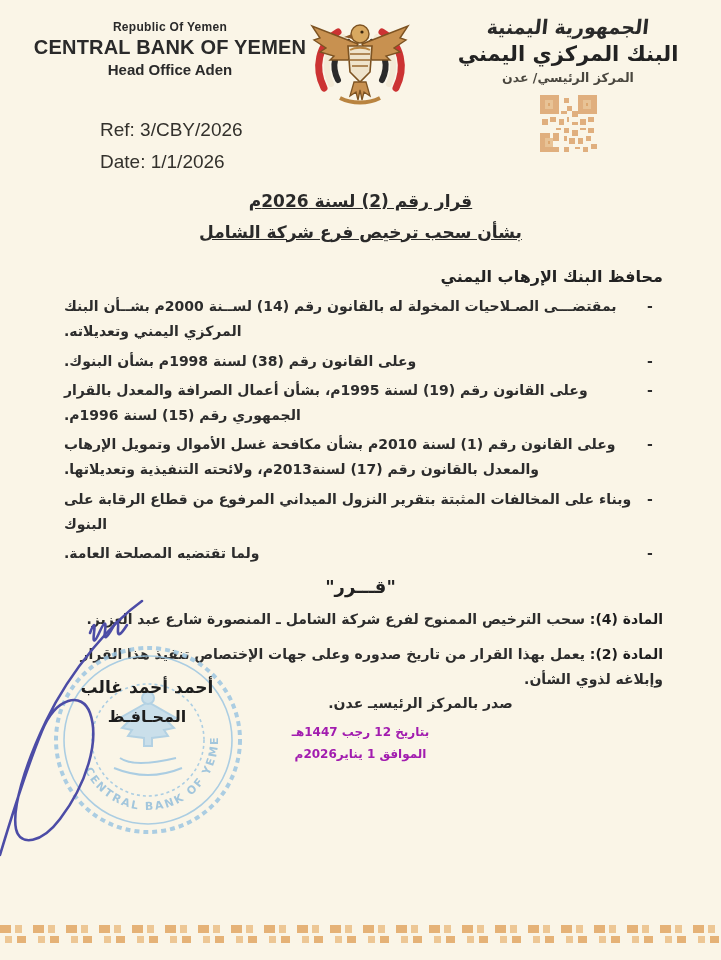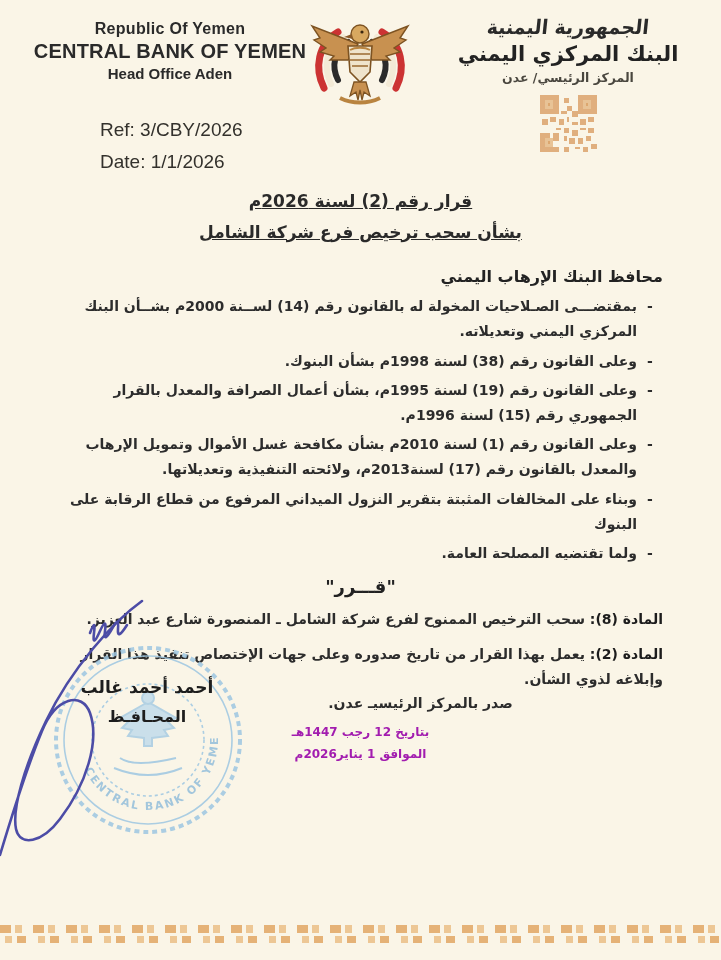--- a/index.html
+++ b/index.html
@@ -12,21 +12,21 @@
     position:relative;
   }
   .page{position:relative;width:721px;height:960px;}
 
   
   .header{position:absolute;top:14px;left:0;width:100%;height:160px;}
   .hdr-left{
     position:absolute;left:30px;top:6px;width:280px;text-align:center;
     font-family:"Liberation Sans","DejaVu Sans",sans-serif;color:#2a2a2a;
   }
-  .hdr-left .l1{font-size:16px;font-weight:700;letter-spacing:.3px;}
+  .hdr-left .l1{font-size:12px;font-weight:700;letter-spacing:.3px;}
   .hdr-left .l2{font-size:20px;font-weight:800;letter-spacing:.2px;margin-top:2px;white-space:nowrap;}
   .hdr-left .l3{font-size:15px;font-weight:700;margin-top:2px;text-align:center;}
   .refblock{
     position:absolute;left:100px;top:100px;text-align:left;
     font-family:"Liberation Sans","DejaVu Sans",sans-serif;
     font-size:19px;font-weight:400;color:#33312c;line-height:1.7;
   }
   .emblem{position:absolute;left:300px;top:-4px;width:120px;height:104px;}
 
   .hdr-right{position:absolute;right:28px;top:2px;width:250px;text-align:center;direction:rtl;}
@@ -35,21 +35,21 @@
   .office{font-size:12.5px;font-weight:700;color:#4a473f;margin-top:4px;}
   .qr{margin-top:10px;display:inline-block;}
 
   
   .doc{position:absolute;top:186px;right:58px;left:58px;direction:rtl;}
   .title{ text-align:center;font-weight:800;font-size:17px;color:#2a2a2a;line-height:1.8;text-decoration:underline;}
   .gov-head{font-weight:800;font-size:16px;color:#222;margin-top:20px;text-align:right;}
   .bullets{margin-top:8px;}
   .b-item{display:flex;direction:rtl;font-size:14px;font-weight:700;color:#2c2c2c;line-height:1.8;margin-top:4px;}
   .b-item .dash{width:26px;flex:0 0 26px;text-align:center;}
-  .b-item .txt{flex:1;text-align:right;padding-left:6px;}
+  .b-item .txt{flex:1;text-align:left;padding-left:6px;}
   .decide{text-align:center;font-weight:800;font-size:18px;margin-top:10px;color:#222;}
   .article{font-size:14px;font-weight:700;line-height:1.8;margin-top:10px;color:#2c2c2c;text-align:right;}
   .article .lbl{font-weight:800;color:#1c1c1c;}
   .issued{font-size:14px;font-weight:700;margin-top:2px;margin-left:120px;text-align:center;color:#2c2c2c;}
   .dates{width:240px;margin:10px auto 0 auto;text-align:center;font-size:12px;font-weight:700;color:#a21caf;line-height:1.9;}
 
   
   .sigzone{position:absolute;left:0;top:595px;width:340px;height:330px;}
   .stamp{position:absolute;left:48px;top:45px;width:200px;height:200px;opacity:.85;}
   .sig-name{position:absolute;left:62px;top:82px;width:170px;text-align:center;
@@ -203,21 +203,21 @@
       </div>
       <div class="b-item">
         <span class="dash">-</span>
         <span class="txt">ولما تقتضيه المصلحة العامة.</span>
       </div>
     </div>
 
     <div class="decide">"قـــرر"</div>
 
     <div class="article">
-      <span class="lbl">المادة (8):</span><span> سحب الترخيص الممنوح لفرع شركة الشامل ـ المنصورة شارع عبد العزيز.</span>
+      <span class="lbl">المادة (4):</span><span> سحب الترخيص الممنوح لفرع شركة الشامل ـ المنصورة شارع عبد العزيز.</span>
     </div>
 
     <div class="article">
       <span class="lbl">المادة (2):</span><span> يعمل بهذا القرار من تاريخ صدوره وعلى جهات الإختصاص تنفيذ هذا القرار وإبلاغه لذوي الشأن.</span>
     </div>
 
     <div class="issued">صدر بالمركز الرئيسيـ عدن.</div>
 
     <div class="dates">
       <div>بتاريخ 12 رجب 1447هـ</div>

